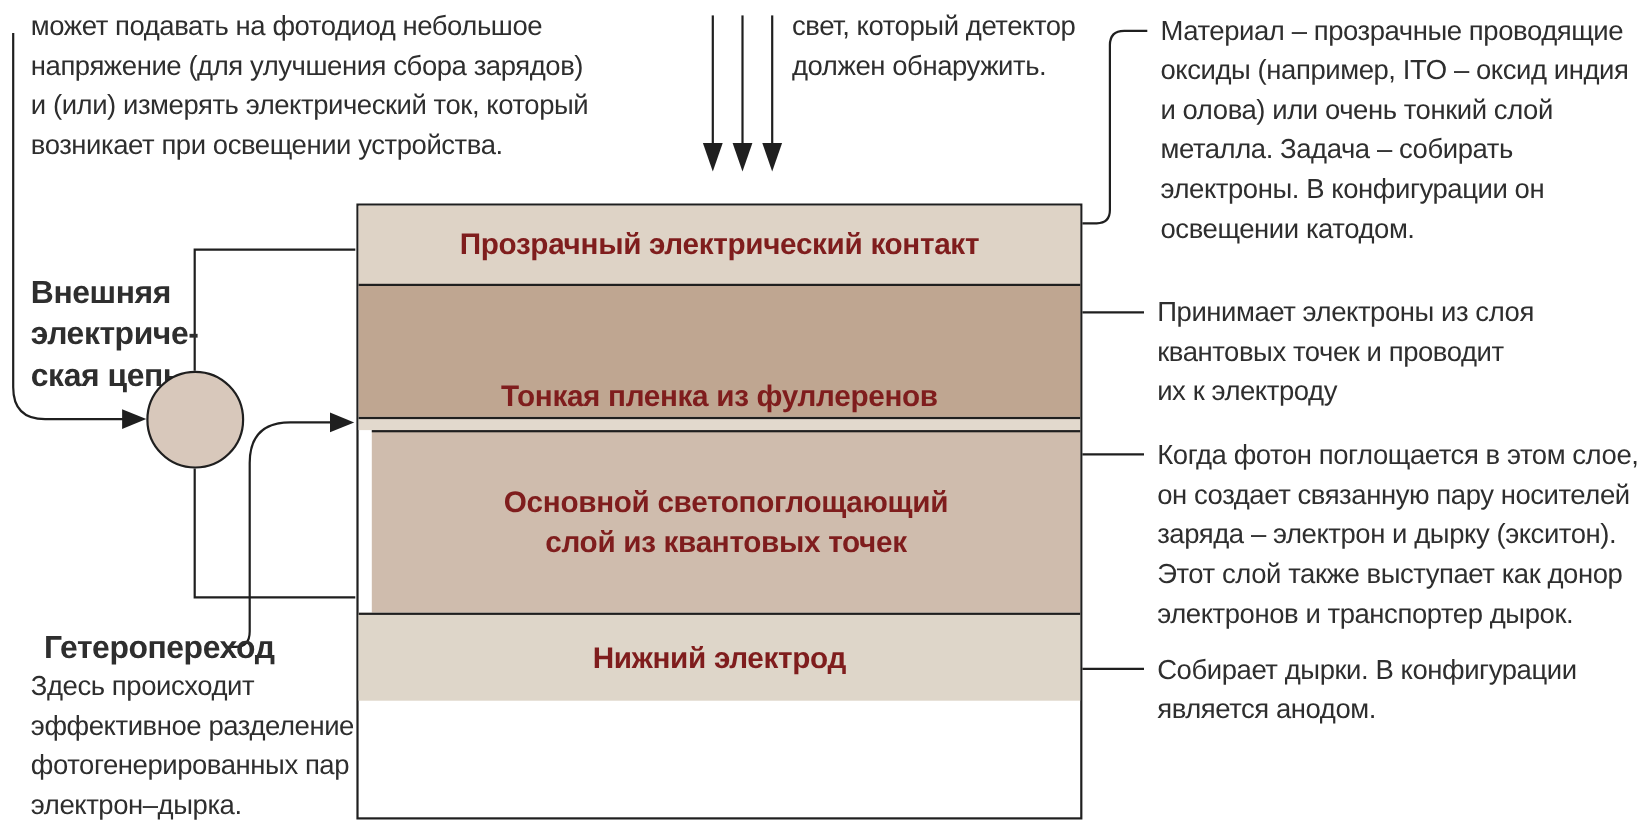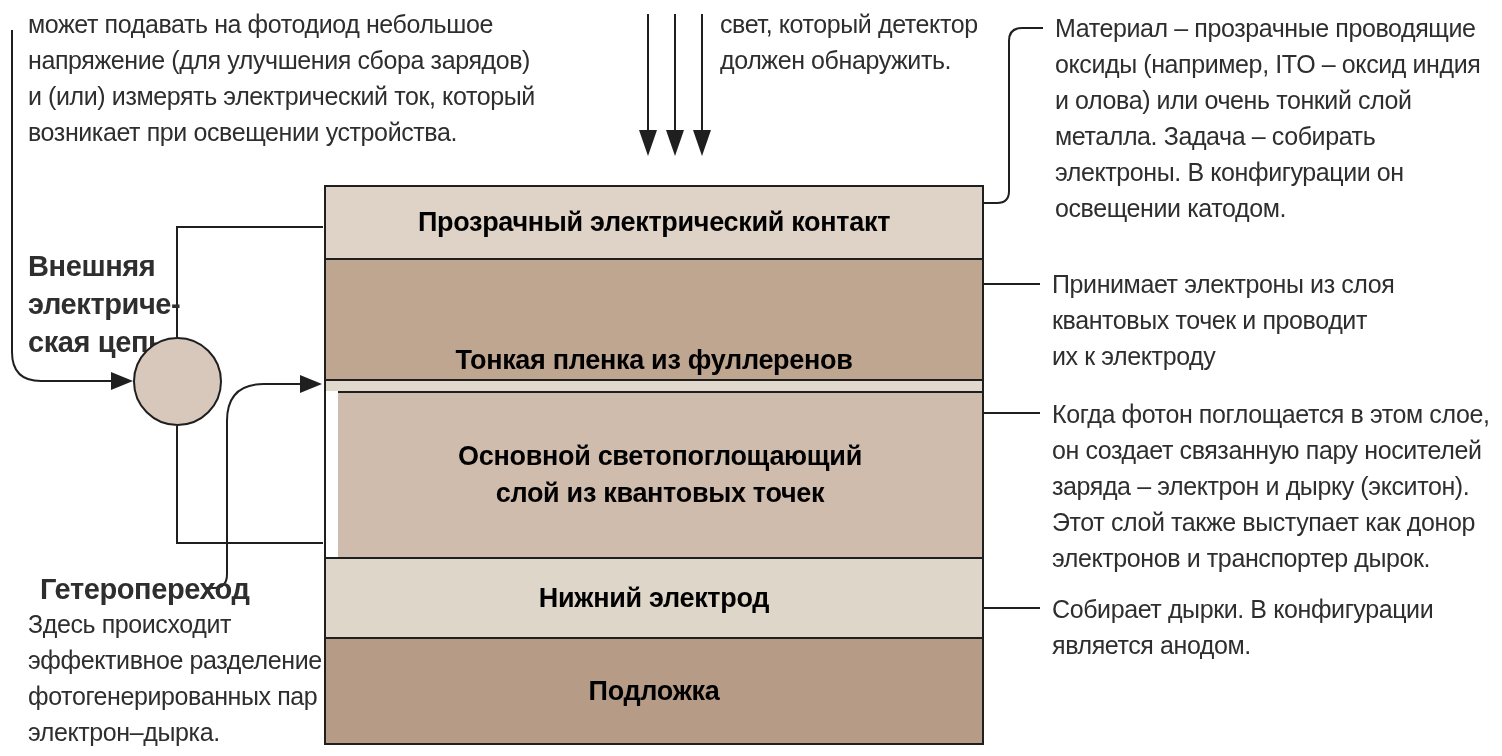--- a/index.html
+++ b/index.html
@@ -17,21 +17,21 @@
   .wires polygon{fill:var(--line,#1f1f1f);stroke:none;}
   .stack{
     position:absolute;left:324px;top:185px;width:660px;height:560px;
     box-sizing:border-box;border:2px solid var(--line,#1f1f1f);
     display:flex;flex-direction:column;
   }
   .layer{
     box-sizing:border-box;border-top:2px solid var(--line,#1f1f1f);
     display:flex;align-items:center;justify-content:center;text-align:center;
     font-weight:bold;font-size:27px;line-height:37px;white-space:pre-line;
-    letter-spacing:-0.3px;color:#000000;
+    letter-spacing:-0.3px;color:#7f1d1d;
   }
   .layer:first-child{border-top:none;}
   .l1{height:71px;}
   .l2{height:121px;}
   .l-thin{height:12px;}
   .l3{height:166px;margin-left:12px;}
   .l4{height:80px;}
   .l5{flex:1;}
   .node-circle{
     position:absolute;left:133px;top:337px;width:89px;height:89px;
@@ -144,18 +144,15 @@
     <div class="layer l-thin" style="background-color: rgb(226, 217, 205);">
       <span></span>
     </div>
     <div class="layer l3" style="background-color: rgb(207, 188, 173);">
       <span>Основной светопоглощающий
 слой из квантовых точек</span>
     </div>
     <div class="layer l4" style="background-color: rgb(222, 214, 201);">
       <span>Нижний электрод</span>
     </div>
-    <div class="layer l5" style="background-color: rgb(182, 156, 135);">
-      <span>Подложка</span>
-    </div>
   </div>
 
 </div>
 
 </body></html>

